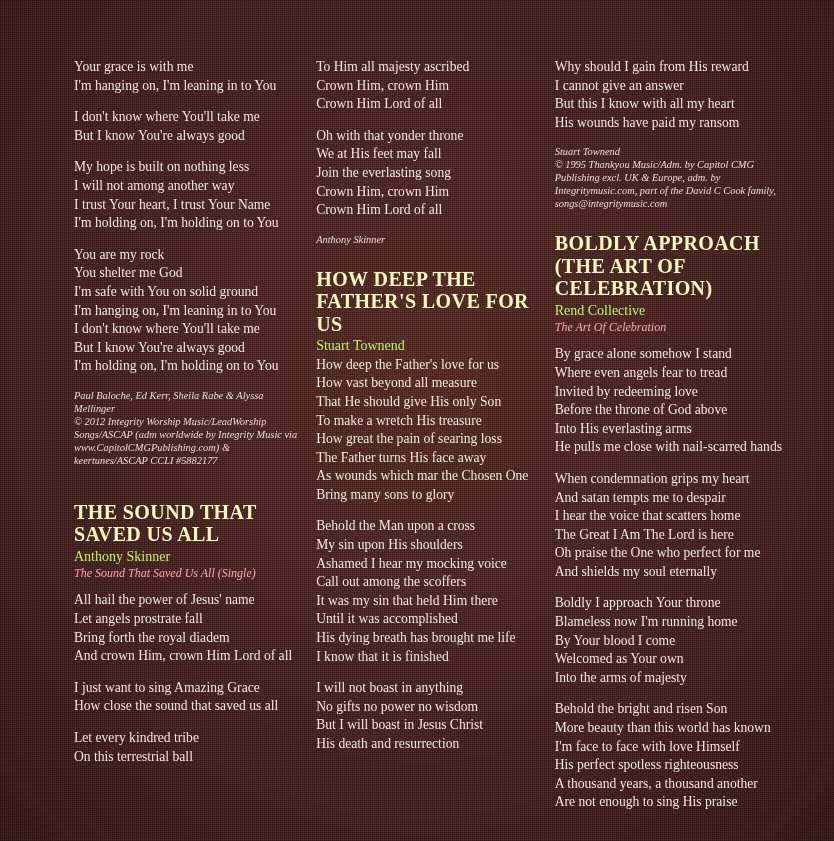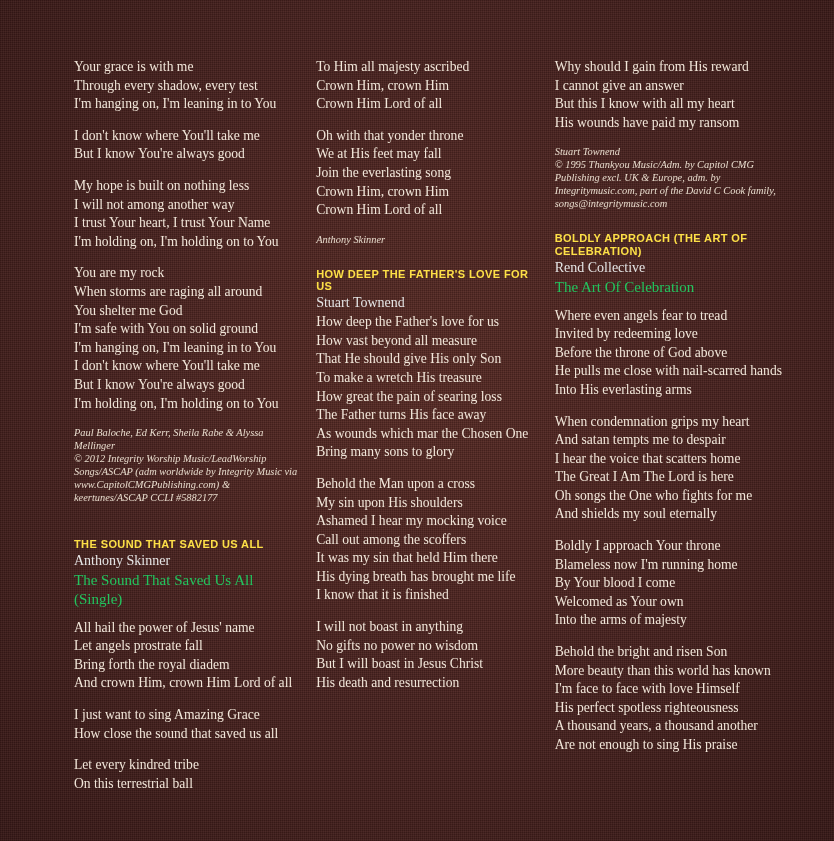--- a/index.html
+++ b/index.html
@@ -39,38 +39,39 @@
     width: 250px;
     padding-right: 12px;
     box-sizing: border-box;
   }
   .col.c2 { padding-left: 6px; }
   .col.c3 { padding-left: 8px; }
 
   .song { margin-bottom: 0; }
 
   .song-title {
-    color: #fde047;
-    font-family: Liberation Sans, sans-serif;
+    color: #fef9c3;
+    font-family: Liberation Serif, serif;
     font-weight: bold;
-    font-size: 11px;
+    font-size: 20px;
     letter-spacing: 0.4px;
     line-height: 1.12;
     margin: 0 0 3px 0;
     text-transform: uppercase;
   }
   .song-artist {
-    color: #e5e5e5;
+    color: #bef264;
     font-size: 14px;
     line-height: 1.2;
     margin: 0 0 1px 0;
   }
   .song-album {
-    color: #22c55e;
-    font-size: 15px;
+    color: #fca5a5;
+    font-size: 12px;
+    font-style: italic;
     line-height: 1.25;
     margin: 0 0 10px 0;
   }
 
   .stanza {
     margin: 0 0 13px 0;
   }
   .line {
     font-size: 13.6px;
     line-height: 18.6px;
@@ -96,36 +97,34 @@
 <body>
 
 <div class="page">
   <div class="columns">
 
     <div class="col c1">
 
       <div class="song">
         <div class="stanza">
           <div class="line">Your grace is with me</div>
-          <div class="line">Through every shadow, every test</div>
           <div class="line">I'm hanging on, I'm leaning in to You</div>
         </div>
         <div class="stanza">
           <div class="line">I don't know where You'll take me</div>
           <div class="line">But I know You're always good</div>
         </div>
         <div class="stanza">
           <div class="line">My hope is built on nothing less</div>
           <div class="line">I will not among another way</div>
           <div class="line">I trust Your heart, I trust Your Name</div>
           <div class="line">I'm holding on, I'm holding on to You</div>
         </div>
         <div class="stanza">
           <div class="line">You are my rock</div>
-          <div class="line">When storms are raging all around</div>
           <div class="line">You shelter me God</div>
           <div class="line">I'm safe with You on solid ground</div>
           <div class="line">I'm hanging on, I'm leaning in to You</div>
           <div class="line">I don't know where You'll take me</div>
           <div class="line">But I know You're always good</div>
           <div class="line">I'm holding on, I'm holding on to You</div>
         </div>
         <div class="credits">
           <span class="author">Paul Baloche, Ed Kerr, Sheila Rabe &amp; Alyssa Mellinger</span>
           <span>© 2012 Integrity Worship Music/LeadWorship Songs/ASCAP (adm worldwide by Integrity Music via www.CapitolCMGPublishing.com) &amp; keertunes/ASCAP CCLI #5882177</span>
@@ -190,20 +189,21 @@
           <div class="line">The Father turns His face away</div>
           <div class="line">As wounds which mar the Chosen One</div>
           <div class="line">Bring many sons to glory</div>
         </div>
         <div class="stanza">
           <div class="line">Behold the Man upon a cross</div>
           <div class="line">My sin upon His shoulders</div>
           <div class="line">Ashamed I hear my mocking voice</div>
           <div class="line">Call out among the scoffers</div>
           <div class="line">It was my sin that held Him there</div>
+          <div class="line">Until it was accomplished</div>
           <div class="line">His dying breath has brought me life</div>
           <div class="line">I know that it is finished</div>
         </div>
         <div class="stanza">
           <div class="line">I will not boast in anything</div>
           <div class="line">No gifts no power no wisdom</div>
           <div class="line">But I will boast in Jesus Christ</div>
           <div class="line">His death and resurrection</div>
         </div>
       </div>
@@ -225,32 +225,33 @@
         </div>
       </div>
 
       <div class="gap-sm"></div>
 
       <div class="song">
         <div class="song-title">BOLDLY APPROACH (THE ART OF CELEBRATION)</div>
         <div class="song-artist">Rend Collective</div>
         <div class="song-album">The Art Of Celebration</div>
         <div class="stanza">
+          <div class="line">By grace alone somehow I stand</div>
           <div class="line">Where even angels fear to tread</div>
           <div class="line">Invited by redeeming love</div>
           <div class="line">Before the throne of God above</div>
+          <div class="line">Into His everlasting arms</div>
           <div class="line">He pulls me close with nail-scarred hands</div>
-          <div class="line">Into His everlasting arms</div>
         </div>
         <div class="stanza">
           <div class="line">When condemnation grips my heart</div>
           <div class="line">And satan tempts me to despair</div>
           <div class="line">I hear the voice that scatters home</div>
           <div class="line">The Great I Am The Lord is here</div>
-          <div class="line">Oh songs the One who fights for me</div>
+          <div class="line">Oh praise the One who perfect for me</div>
           <div class="line">And shields my soul eternally</div>
         </div>
         <div class="stanza">
           <div class="line">Boldly I approach Your throne</div>
           <div class="line">Blameless now I'm running home</div>
           <div class="line">By Your blood I come</div>
           <div class="line">Welcomed as Your own</div>
           <div class="line">Into the arms of majesty</div>
         </div>
         <div class="stanza">

